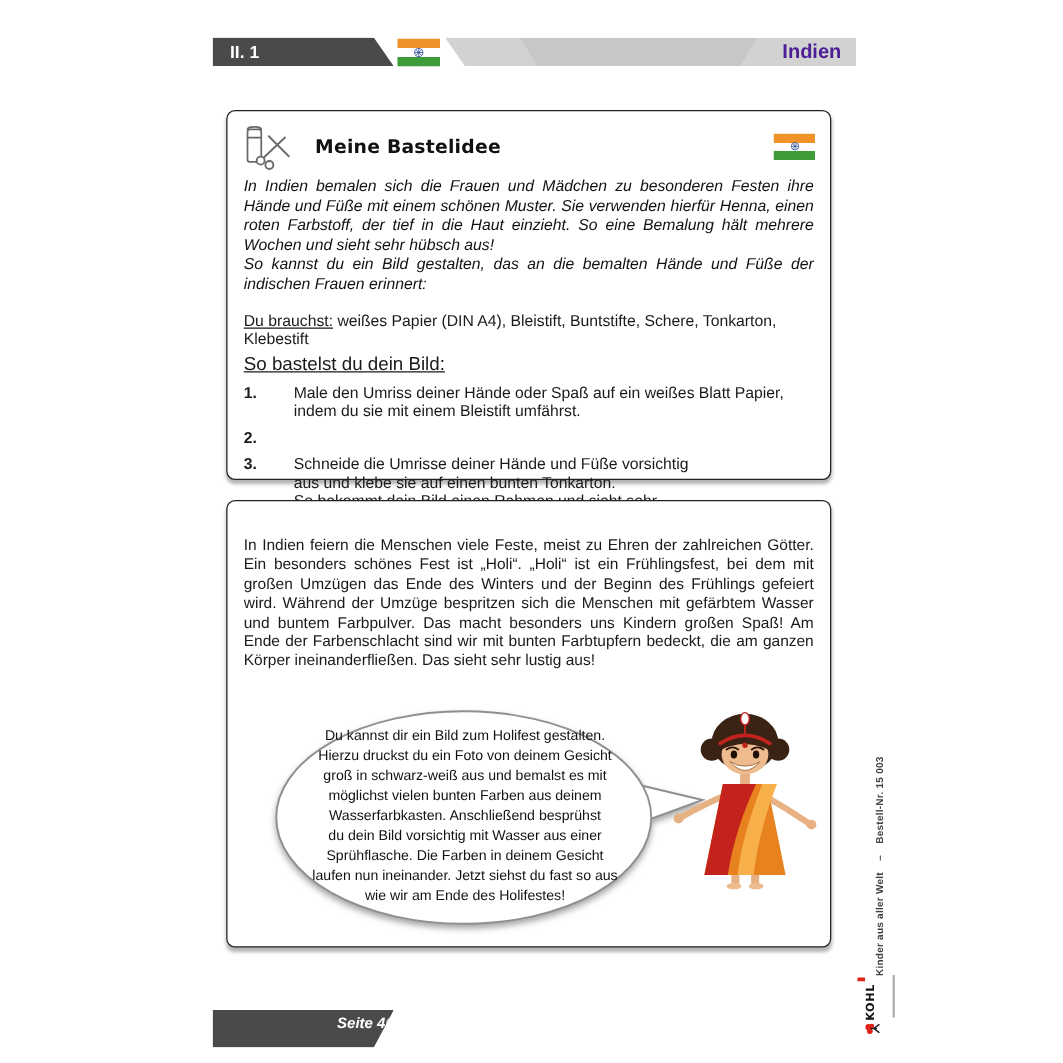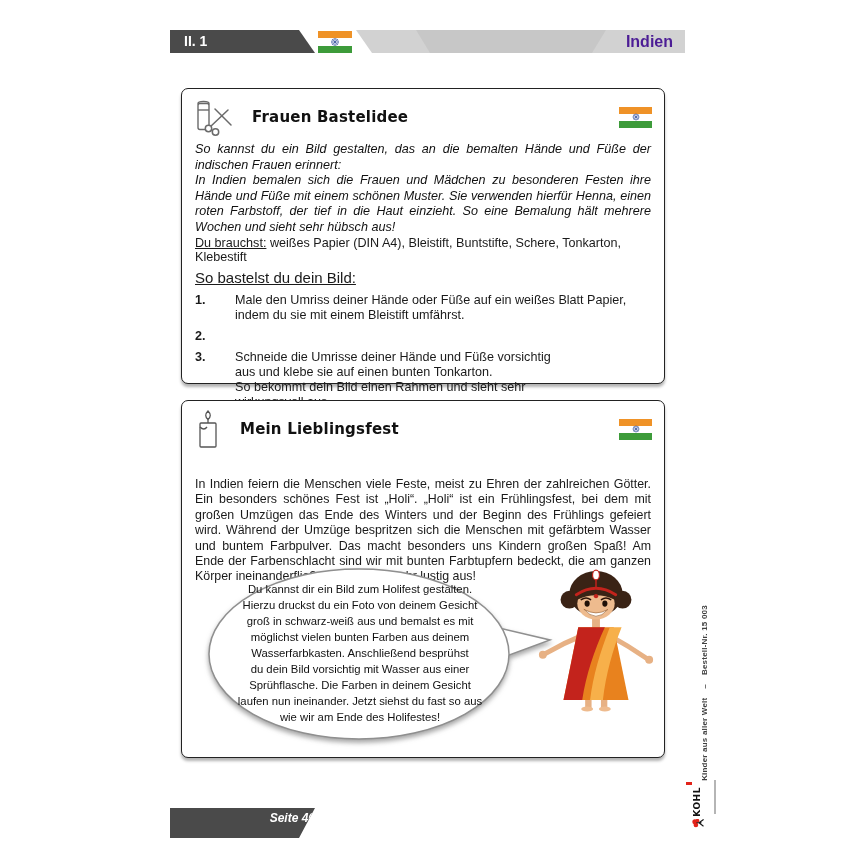--- a/index.html
+++ b/index.html
@@ -26,32 +26,32 @@
   .cbox{position:absolute;left:181px;width:482px;background:#fff;border:1.6px solid #222;
         border-radius:7px;box-shadow:0 3px 3px rgba(0,0,0,.3);}
   .cbox1{top:88px;height:294px;}
   .cbox2{top:400px;height:356px;}
   .box-head{display:flex;align-items:center;height:40px;padding:8px 12px 0 12px;}
   .box-title{font-family:"DejaVu Sans",sans-serif;font-size:15px;font-weight:bold;letter-spacing:.2px;margin-left:16px;color:#111;}
   .flag-small{width:33px;height:21px;margin-left:auto;}
 
   .box-body{padding:5px 13px 0 13px;}
   .intro{font-style:italic;font-size:12.6px;line-height:1.24;text-align:justify;color:#111;}
-  .supply{margin-top:0;font-size:12.6px;}
+  .supply{margin-top:14px;font-size:12.6px;}
   .supply .lbl{text-decoration:underline;}
   .steps-label{margin-top:5px;font-size:15px;text-decoration:underline;}
   .steps{margin-top:7px;}
   .step{display:flex;margin-bottom:6px;font-size:12.6px;line-height:1.2;}
   .step-num{width:40px;font-weight:bold;flex-shrink:0;}
   .step-text{white-space:pre-line;}
 
   .para2{padding:8px 13px 0 13px;font-size:12.4px;line-height:1.24;text-align:justify;margin-top:20px;}
 
   
-  .bubble-wrap{position:absolute;left:12px;top:163px;width:360px;height:185px;}
+  .bubble-wrap{position:absolute;left:24px;top:163px;width:360px;height:185px;}
   .bubble-wrap svg{filter:drop-shadow(0 3px 2.5px rgba(90,90,90,.55));}
   .bubble-text{position:absolute;left:28px;top:10px;width:276px;height:158px;display:flex;align-items:center;
                justify-content:center;text-align:center;font-size:11.3px;line-height:1.42;white-space:pre-line;color:#111;}
   .girl{position:absolute;right:4px;top:158px;width:128px;height:164px;}
 
   
   .side-text{position:absolute;left:704px;top:693px;transform:translate(-50%,-50%) rotate(-90deg);
              white-space:nowrap;font-size:8px;font-weight:bold;color:#3f3f3f;letter-spacing:.2px;}
   .side-text .dash{margin:0 9px;}
   .kohl-outer{position:absolute;left:686px;top:782px;width:38px;height:46px;}
@@ -90,78 +90,59 @@
           <rect x="4" y="6.5" width="11" height="26" rx="2"></rect>
           <line x1="4" y1="13" x2="15" y2="13"></line>
         </g>
         <g stroke="#6a6a6a" stroke-width="1.5" fill="none" stroke-linecap="round">
           <line x1="16" y1="30" x2="34" y2="13"></line>
           <line x1="21" y1="12" x2="37" y2="28"></line>
           <circle cx="14.5" cy="31.5" r="3.2" fill="#fff"></circle>
           <circle cx="21.5" cy="35" r="3.2" fill="#fff"></circle>
         </g>
       </svg>
-      <span class="box-title">Frauen Bastelidee</span>
+      <span class="box-title">Meine Bastelidee</span>
       <span class="flag flag-small">
         <svg width="8" height="8" viewBox="0 0 24 24">
           <g stroke="#1f3f94" stroke-width="1.6" fill="none">
             <circle cx="12" cy="12" r="9"></circle>
             <path d="M12 3v18M3 12h18M5.6 5.6l12.8 12.8M18.4 5.6L5.6 18.4"></path>
           </g>
         </svg>
       </span>
     </div>
     <div class="box-body">
+      <div class="intro">In Indien bemalen sich die Frauen und Mädchen zu besonderen Festen ihre Hände und Füße mit einem schönen Muster. Sie verwenden hierfür Henna, einen roten Farbstoff, der tief in die Haut einzieht. So eine Bemalung hält mehrere Wochen und sieht sehr hübsch aus!</div>
       <div class="intro">So kannst du ein Bild gestalten, das an die bemalten Hände und Füße der indischen Frauen erinnert:</div>
-      <div class="intro">In Indien bemalen sich die Frauen und Mädchen zu besonderen Festen ihre Hände und Füße mit einem schönen Muster. Sie verwenden hierfür Henna, einen roten Farbstoff, der tief in die Haut einzieht. So eine Bemalung hält mehrere Wochen und sieht sehr hübsch aus!</div>
       <div class="supply">
         <span class="lbl">Du brauchst:</span>
         <span>weißes Papier (DIN A4), Bleistift, Buntstifte, Schere, Tonkarton, Klebestift</span>
       </div>
       <div class="steps-label">So bastelst du dein Bild:</div>
       <div class="steps">
         <div class="step">
           <span class="step-num">1.</span>
-          <span class="step-text">Male den Umriss deiner Hände oder Füße auf ein weißes Blatt Papier,
+          <span class="step-text">Male den Umriss deiner Hände oder Spaß auf ein weißes Blatt Papier,
 indem du sie mit einem Bleistift umfährst.</span>
         </div>
         <div class="step">
           <span class="step-num">2.</span>
         </div>
         <div class="step">
           <span class="step-num">3.</span>
           <span class="step-text">Schneide die Umrisse deiner Hände und Füße vorsichtig
 aus und klebe sie auf einen bunten Tonkarton.
 So bekommt dein Bild einen Rahmen und sieht sehr
 wirkungsvoll aus.</span>
         </div>
       </div>
     </div>
   </div>
 
   <div class="cbox cbox2">
-    <div class="box-head">
-      <svg width="30" height="42" viewBox="0 0 30 42">
-        <g stroke="#555" stroke-width="1.3" fill="#fff">
-          <path d="M14 3 Q18.5 7.5 14 11.5 Q9.5 7.5 14 3 Z"></path>
-          <line x1="14" y1="11.5" x2="14" y2="15"></line>
-          <rect x="6" y="15" width="16" height="24" rx="1"></rect>
-          <path d="M6 19 Q10 23 13 19" fill="none"></path>
-        </g>
-      </svg>
-      <span class="box-title">Mein Lieblingsfest</span>
-      <span class="flag flag-small">
-        <svg width="8" height="8" viewBox="0 0 24 24">
-          <g stroke="#1f3f94" stroke-width="1.6" fill="none">
-            <circle cx="12" cy="12" r="9"></circle>
-            <path d="M12 3v18M3 12h18M5.6 5.6l12.8 12.8M18.4 5.6L5.6 18.4"></path>
-          </g>
-        </svg>
-      </span>
-    </div>
     <div class="para2">In Indien feiern die Menschen viele Feste, meist zu Ehren der zahlreichen Götter. Ein besonders schönes Fest ist „Holi“. „Holi“ ist ein Frühlingsfest, bei dem mit großen Umzügen das Ende des Winters und der Beginn des Frühlings gefeiert wird. Während der Umzüge bespritzen sich die Menschen mit gefärbtem Wasser und buntem Farbpulver. Das macht besonders uns Kindern großen Spaß! Am Ende der Farbenschlacht sind wir mit bunten Farbtupfern bedeckt, die am ganzen Körper ineinanderfließen. Das sieht sehr lustig aus!</div>
 
     <div class="bubble-wrap">
       <svg width="360" height="185" viewBox="0 0 360 185">
         <path d="M280 58 L356 76 L285 102 Z" fill="#fff" stroke="#8f8f8f" stroke-width="1.5"></path>
         <ellipse cx="165" cy="90" rx="150" ry="85" fill="#fff" stroke="#8f8f8f" stroke-width="1.5"></ellipse>
       </svg>
       <div class="bubble-text">Du kannst dir ein Bild zum Holifest gestalten.
 Hierzu druckst du ein Foto von deinem Gesicht
 groß in schwarz-weiß aus und bemalst es mit

